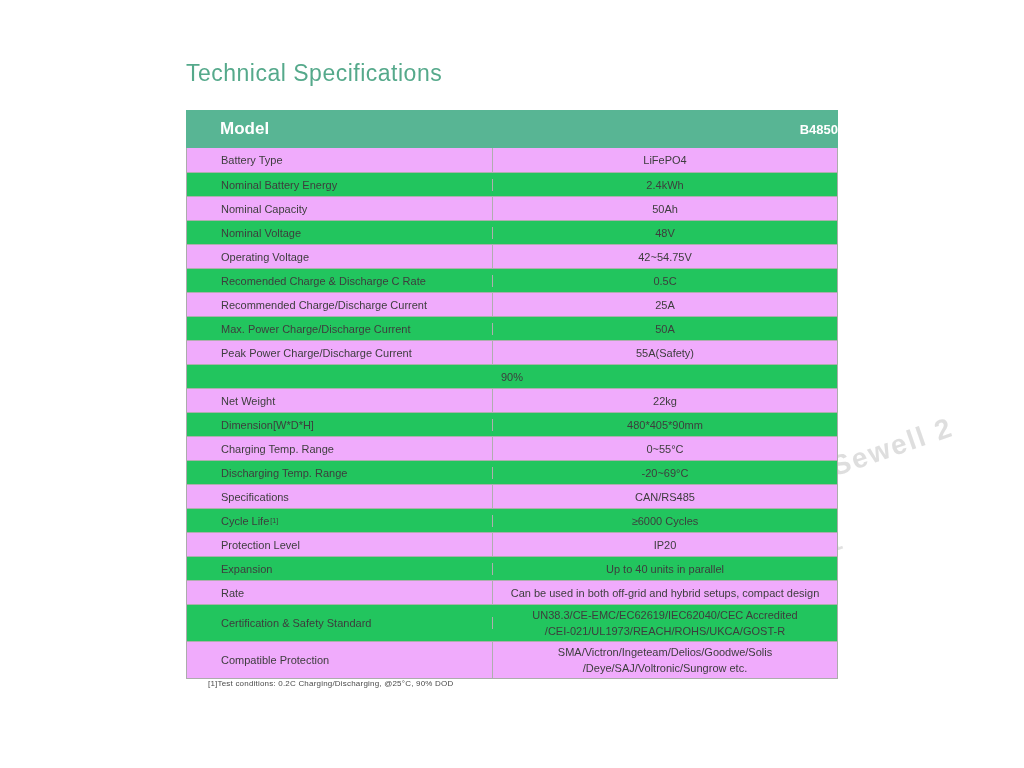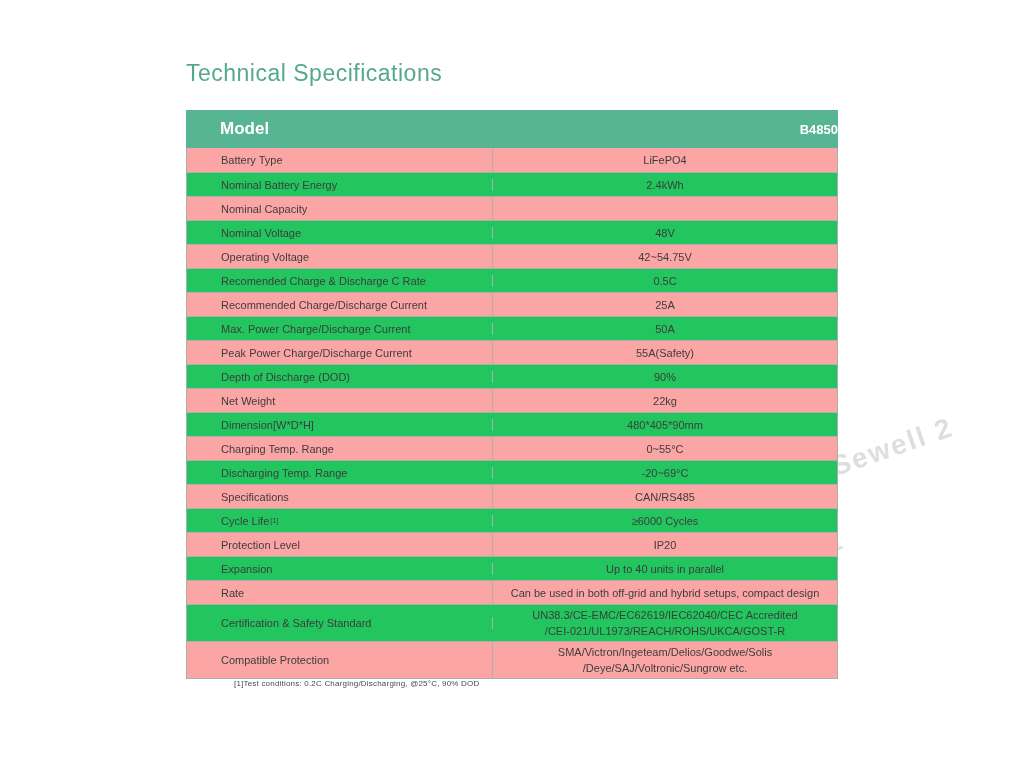--- a/index.html
+++ b/index.html
@@ -67,21 +67,21 @@
     font-size: 17px;
   }
   .header-value {
     flex: 1;
     text-align: right;
     font-size: 13px;
   }
   .row {
     display: flex;
     height: 24px;
-    background: #fca5a5;
+    background: #f0abfc;
     border-top: 1px solid #aeaeae;
     box-sizing: border-box;
   }
   .row:first-child { border-top: none; }
   .row.alt { background: #22c55e; align-items: center; }
   .row.multiline { height: auto; min-height: 36px; }
   .label-cell {
     width: 306px;
     box-sizing: border-box;
     padding-left: 34px;
@@ -98,21 +98,21 @@
     text-align: center;
     white-space: pre-line;
     line-height: 16px;
     padding: 2px 6px;
     box-sizing: border-box;
   }
 
   
   .footnote {
     position: absolute;
-    left: 234px;
+    left: 208px;
     top: 679px;
     font-size: 8px;
     color: #4a4a4a;
     letter-spacing: 0.2px;
   }
 </style>
 </head>
 <body>
 
 <div class="page">
@@ -140,20 +140,21 @@
     <div class="cell label-cell">
             <span class="lbl">Nominal Battery Energy</span>
           </div>
     <div class="cell value-cell">2.4kWh</div>
   </div>
 
   <div class="row">
     <div class="cell label-cell">
             <span class="lbl">Nominal Capacity</span>
           </div>
+    <div class="cell value-cell">50Ah</div>
   </div>
 
   <div class="row alt">
     <div class="cell label-cell">
             <span class="lbl">Nominal Voltage</span>
           </div>
     <div class="cell value-cell">48V</div>
   </div>
 
   <div class="row">
@@ -185,23 +186,20 @@
   </div>
 
   <div class="row">
     <div class="cell label-cell">
             <span class="lbl">Peak Power Charge/Discharge Current</span>
           </div>
     <div class="cell value-cell">55A(Safety)</div>
   </div>
 
   <div class="row alt">
-    <div class="cell label-cell">
-            <span class="lbl">Depth of Discharge (DOD)</span>
-          </div>
     <div class="cell value-cell">90%</div>
   </div>
 
   <div class="row">
     <div class="cell label-cell">
             <span class="lbl">Net Weight</span>
           </div>
     <div class="cell value-cell">22kg</div>
   </div>
 

